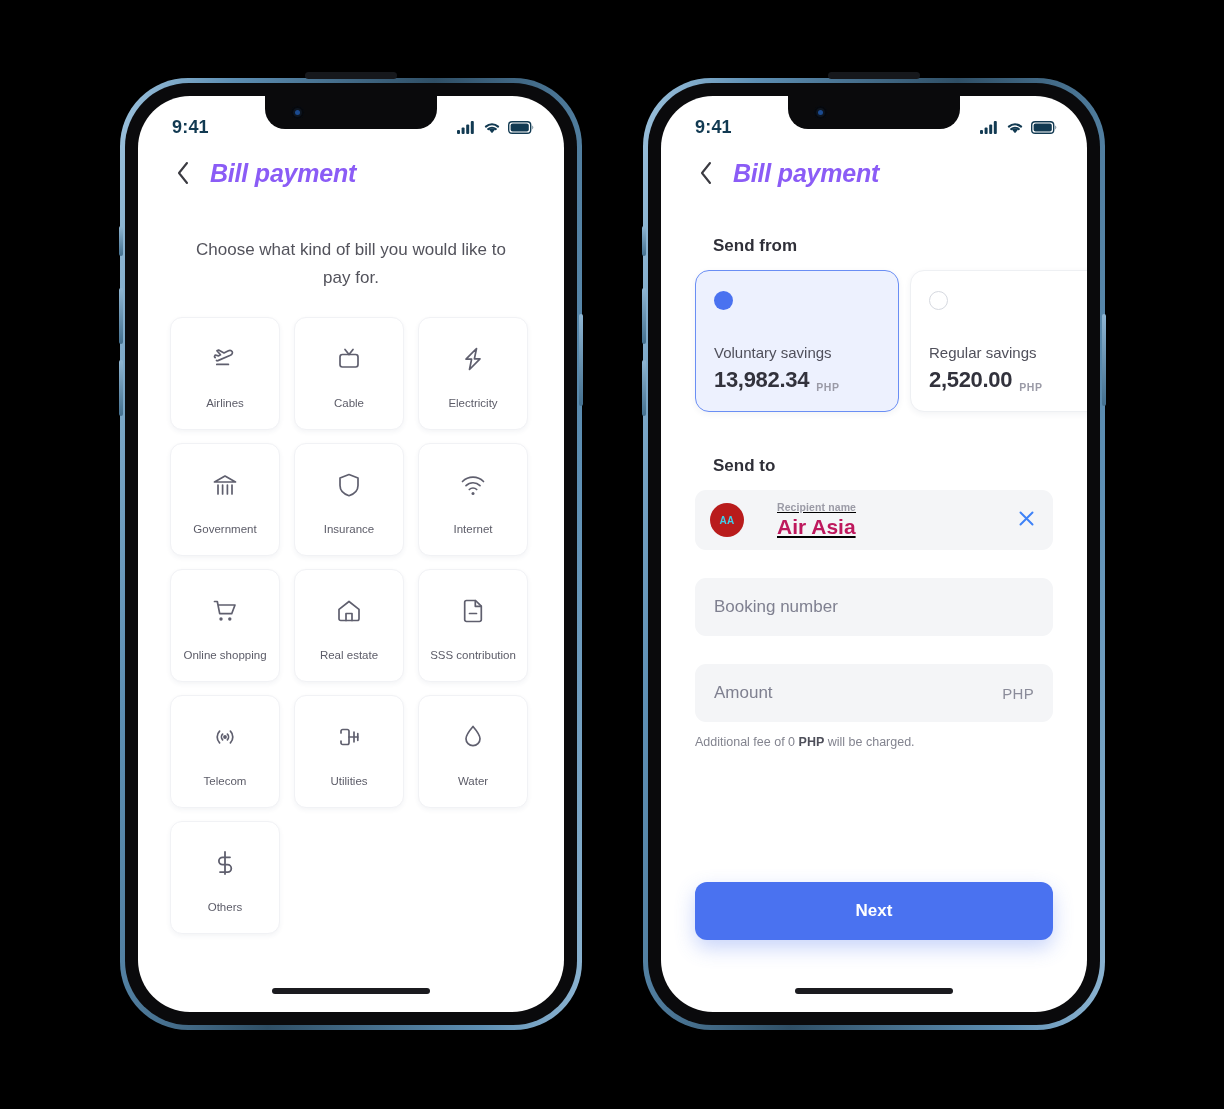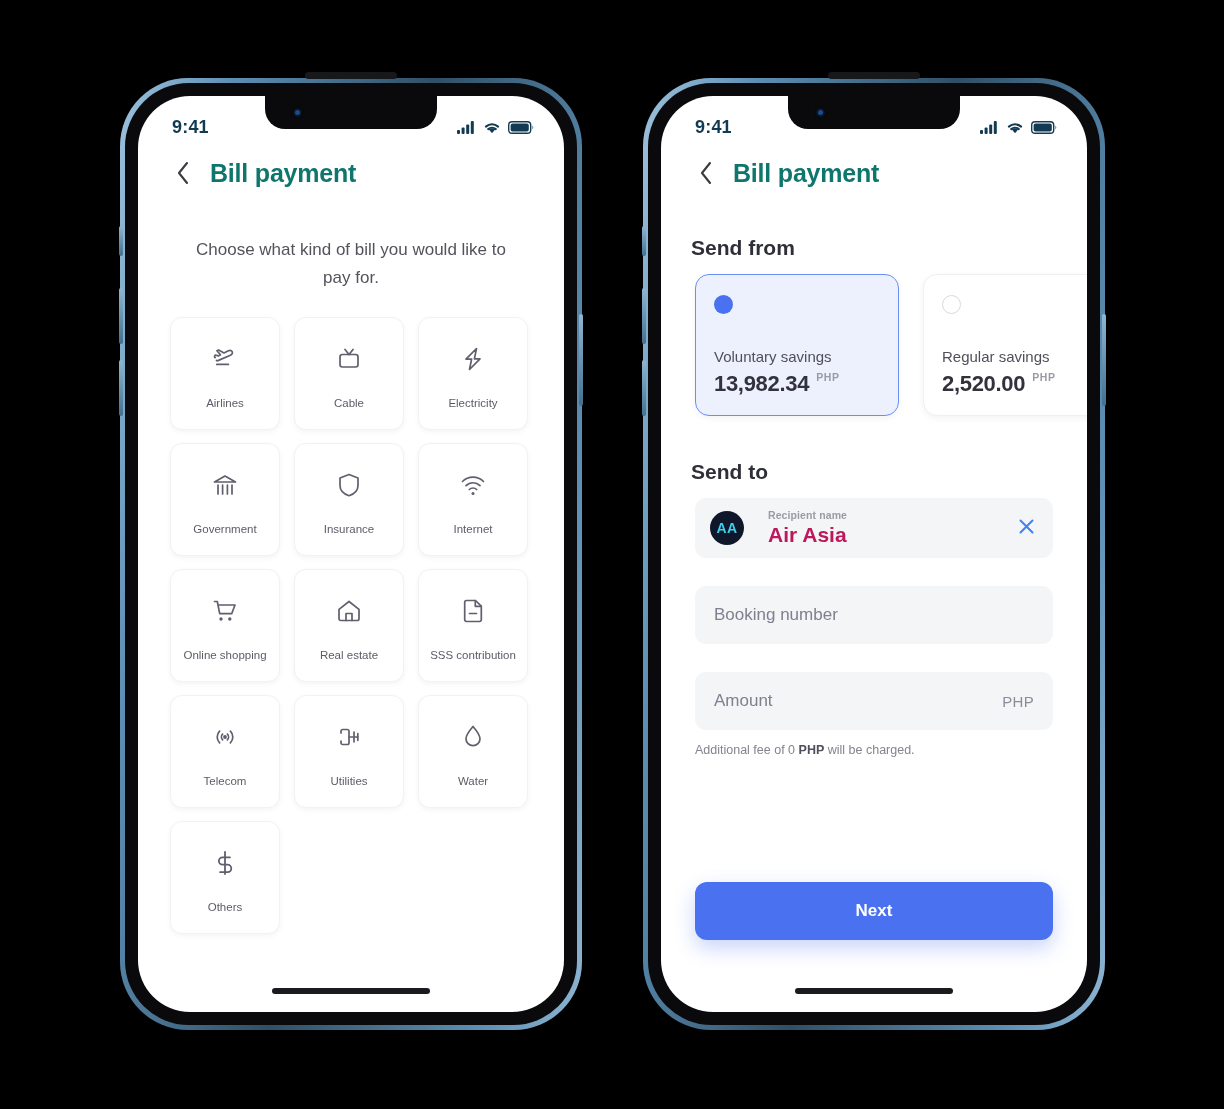--- a/index.html
+++ b/index.html
@@ -76,21 +76,21 @@
   .sb-icons { display: flex; align-items: center; gap: 7px; }
   .sb-icons svg { display: block; }
 
   
   .app-header { display: flex; align-items: center; gap: 16px; padding: 62px 0 0 34px; }
   .back-btn {
     width: 22px; height: 30px; display: flex; align-items: center; justify-content: center;
     cursor: pointer; background: none; border: none;
   }
   .back-btn svg { display: block; }
-  .app-title { font-size: 25px; font-weight: 700; color: #0f766e; letter-spacing: -.2px; }
+  .app-title { font-size: 25px; font-weight: 700; color: #8b5cf6; letter-spacing: -.2px; font-style: italic; }
 
   
   .subtitle {
     margin: 48px 46px 0; text-align: center; font-size: 17px; line-height: 1.62;
     color: #53535c;
   }
   .grid {
     margin: 26px 0 0 32px;
     display: grid; grid-template-columns: repeat(3, 110px);
     gap: 13px 14px;
@@ -101,51 +101,51 @@
     box-shadow: 0 2px 5px rgba(40,50,90,.055);
     display: flex; flex-direction: column; align-items: center; justify-content: center;
     cursor: pointer;
     gap: 8px;
   }
   .tile .ico { height: 42px; display: flex; align-items: center; justify-content: center; }
   .tile .ico svg { display: block; }
   .tile .lbl { margin-top: 9px; font-size: 11.5px; color: #5c5c68; white-space: nowrap; }
 
   
-  .sec-label { font-size: 21px; font-weight: 700; color: #2f2f38; padding-left: 30px; }
+  .sec-label { font-size: 17px; font-weight: 700; color: #2f2f38; padding-left: 52px; }
   .s2-top { margin-top: 48px; }
-  .acct-row { display: flex; gap: 24px; margin-top: 14px; padding-left: 34px; }
+  .acct-row { display: flex; gap: 11px; margin-top: 14px; padding-left: 34px; }
   .acct {
     flex: 0 0 auto; width: 204px; height: 142px; border-radius: 14px;
     background: #fff; border: 1px solid #eef0f3;
     box-shadow: 0 2px 6px rgba(40,50,90,.06);
     padding: 20px 18px 16px; position: relative; cursor: pointer;
   }
   .acct.selected { background: #edf1fe; border: 1.5px solid #6a8ef4; }
   .radio {
     width: 19px; height: 19px; border-radius: 50%;
     border: 1.5px solid #d6d9e0; background: #fff;
   }
   .acct.selected .radio { border: none; background: #4a72f0; }
   .acct .name { position: absolute; left: 18px; bottom: 50px; font-size: 15px; color: #50505b; }
-  .acct .amt-row { position: absolute; left: 18px; bottom: 18px; display: flex; align-items: flex-start; gap: 7px; }
+  .acct .amt-row { position: absolute; left: 18px; bottom: 18px; display: flex; align-items: flex-end; gap: 7px; }
   .acct .amt { font-size: 22px; font-weight: 700; color: #32323c; letter-spacing: -.3px; }
   .acct .cur { font-size: 10.5px; font-weight: 700; color: #9a9aa6; letter-spacing: .6px; }
 
   .s2-sendto { margin-top: 44px; }
   .recipient {
     margin: 14px 34px 0; height: 60px; background: #f4f5f7; border-radius: 11px;
     display: flex; align-items: center; padding: 0 16px 0 15px; cursor: pointer;
   }
   .avatar {
-    width: 34px; height: 34px; border-radius: 50%; background: #0f172a;
+    width: 34px; height: 34px; border-radius: 50%; background: #b91c1c;
     display: flex; align-items: center; justify-content: center;
-    font-size: 14px; font-weight: 700; color: #3ed0ed; letter-spacing: .4px;
-  }
-  .rec-text { margin-left: 24px; flex: 1; }
+    font-size: 10px; font-weight: 700; color: #3ed0ed; letter-spacing: .4px;
+  }
+  .rec-text { margin-left: 33px; flex: 1; text-decoration: underline; }
   .rec-label { font-size: 10.5px; font-weight: 700; color: #9b9ba6; letter-spacing: .1px; }
   .rec-name { font-size: 21px; font-weight: 700; color: #be185d; margin-top: 2px; }
   .clear-x { width: 22px; height: 22px; display: flex; align-items: center; justify-content: center; cursor: pointer; }
 
   .field {
     margin: 28px 34px 0; height: 58px; background: #f4f5f7; border-radius: 11px;
     display: flex; align-items: center; padding: 0 19px; cursor: text;
   }
   .field .ph { flex: 1; font-size: 17px; color: #7f8090; }
   .field .suffix { font-size: 15px; color: #8b8c9a; letter-spacing: .3px; }

